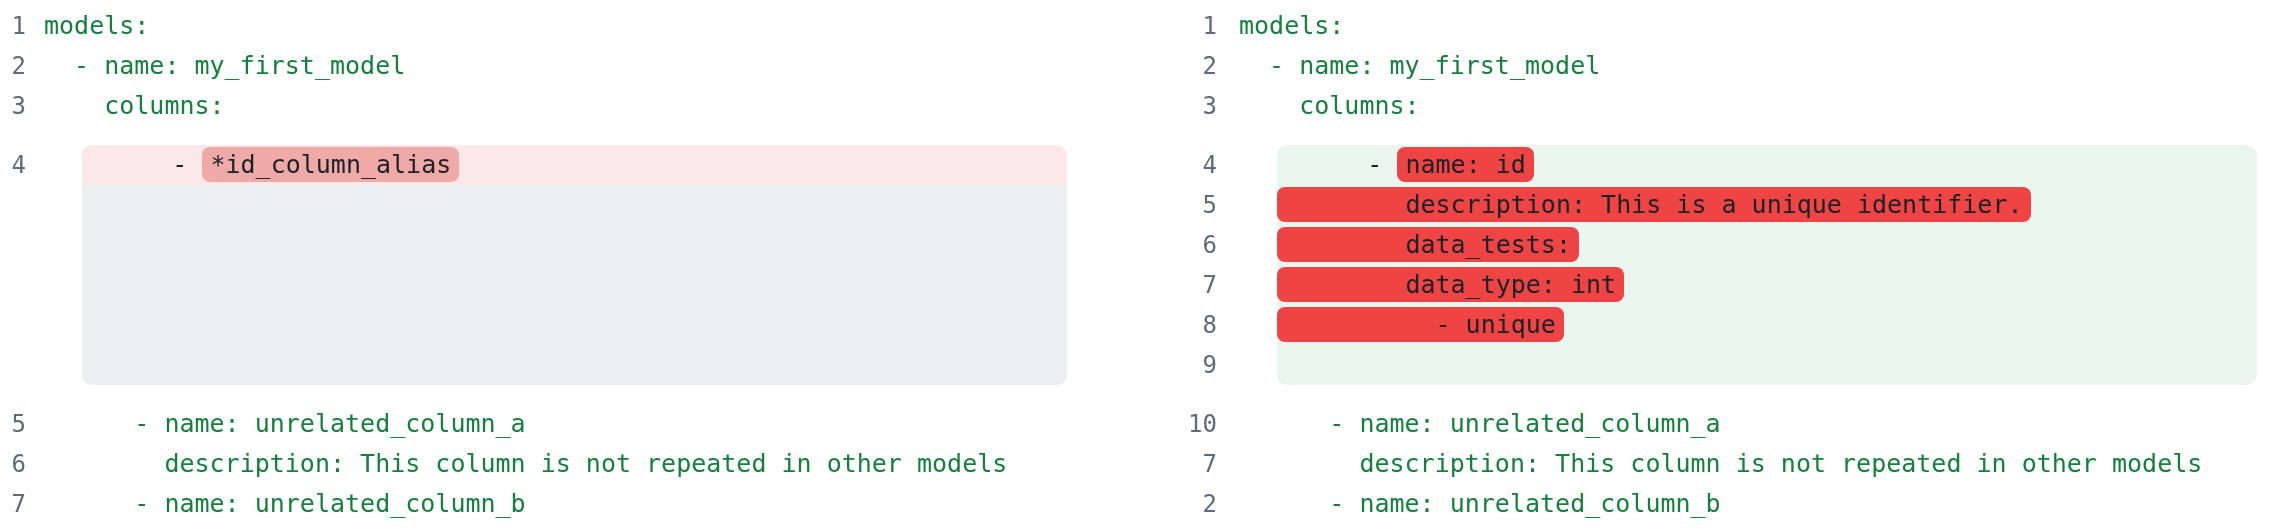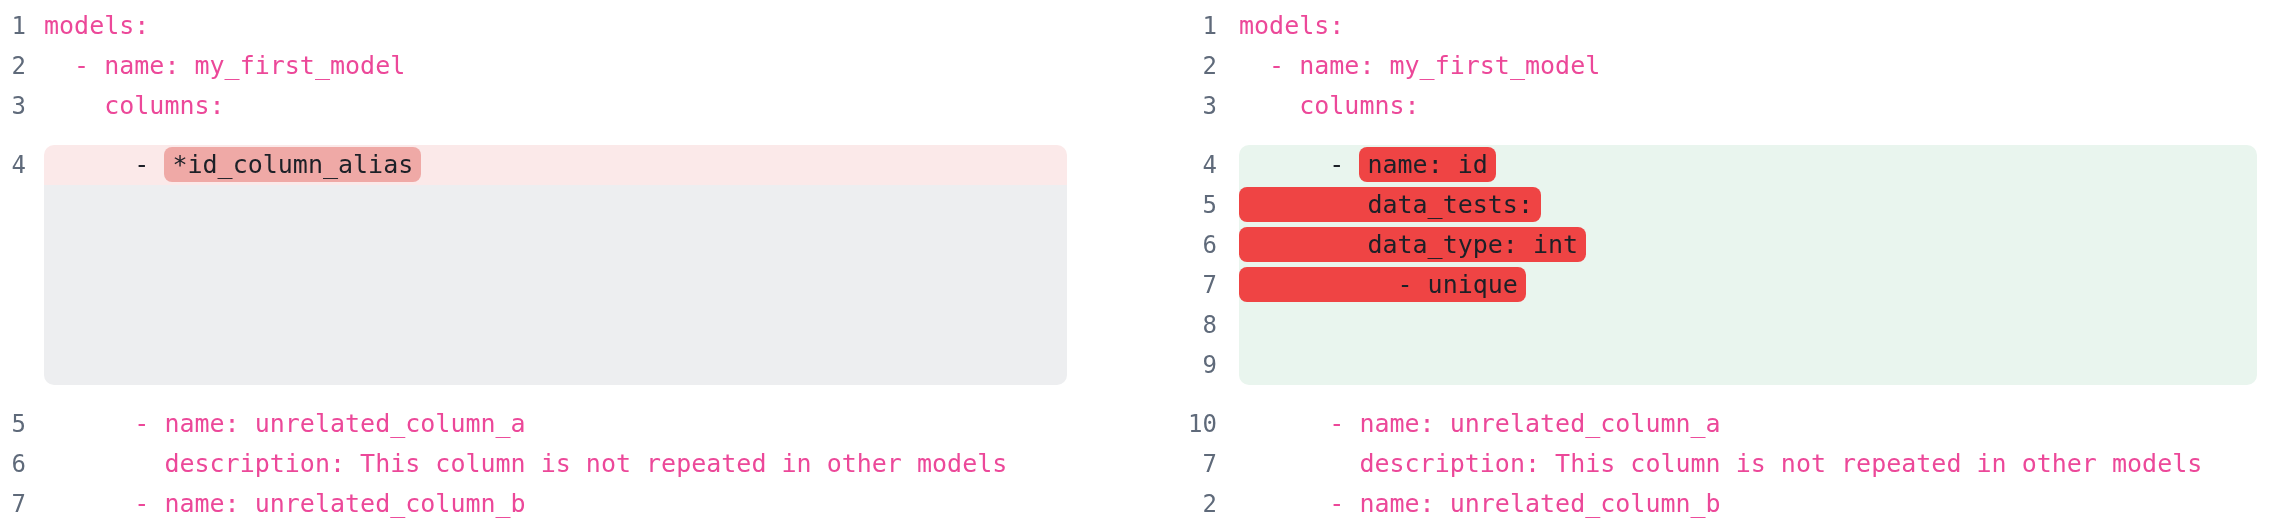--- a/index.html
+++ b/index.html
@@ -21,33 +21,34 @@
     flex:0 0 auto;
     user-select:none;
   }
   .pane-old .gutter { width:44px; padding-right:18px; }
   .pane-new .gutter { width:100px; padding-right:22px; }
 
   .code {
     flex:1;
     font-size:25px;
     line-height:40px;
-    color:#ec4899;
+    color:#15803d;
     white-space:pre;
   }
 
   
   .hunk { display:flex; margin:19px 0; }
   .hunk-gutter { display:flex; flex-direction:column; flex:0 0 auto; }
   .pane-old .hunk-gutter .gutter { width:44px; padding-right:18px; }
   .pane-new .hunk-gutter .gutter { width:100px; padding-right:22px; }
   .hunk-block {
     flex:1;
     border-radius:10px;
     overflow:hidden;
+    margin-left:38px;
   }
   .pane-old .hunk-block { margin-right:72px; }
   .pane-new .hunk-block { margin-right:21px; background:#e9f5ee; }
 
   .hunk-line {
     height:40px;
     line-height:40px;
     font-size:25px;
     color:#1c2027;
     white-space:pre;
@@ -126,20 +127,21 @@
       <div class="hunk-gutter">
         <div class="gutter">4</div>
         <div class="gutter">5</div>
         <div class="gutter">6</div>
         <div class="gutter">7</div>
         <div class="gutter">8</div>
         <div class="gutter">9</div>
       </div>
       <div class="hunk-block">
         <div class="hunk-line"><span>      - </span><span class="tok tok-added">name: id</span></div>
+        <div class="hunk-line"><span class="tok tok-added">        description: This is a unique identifier.</span></div>
         <div class="hunk-line"><span class="tok tok-added">        data_tests:</span></div>
         <div class="hunk-line"><span class="tok tok-added">        data_type: int</span></div>
         <div class="hunk-line"><span class="tok tok-added">          - unique</span></div>
       </div>
     </div>
 
     <div class="row">
       <div class="gutter">10</div>
       <div class="code">      - name: unrelated_column_a</div>
     </div>

